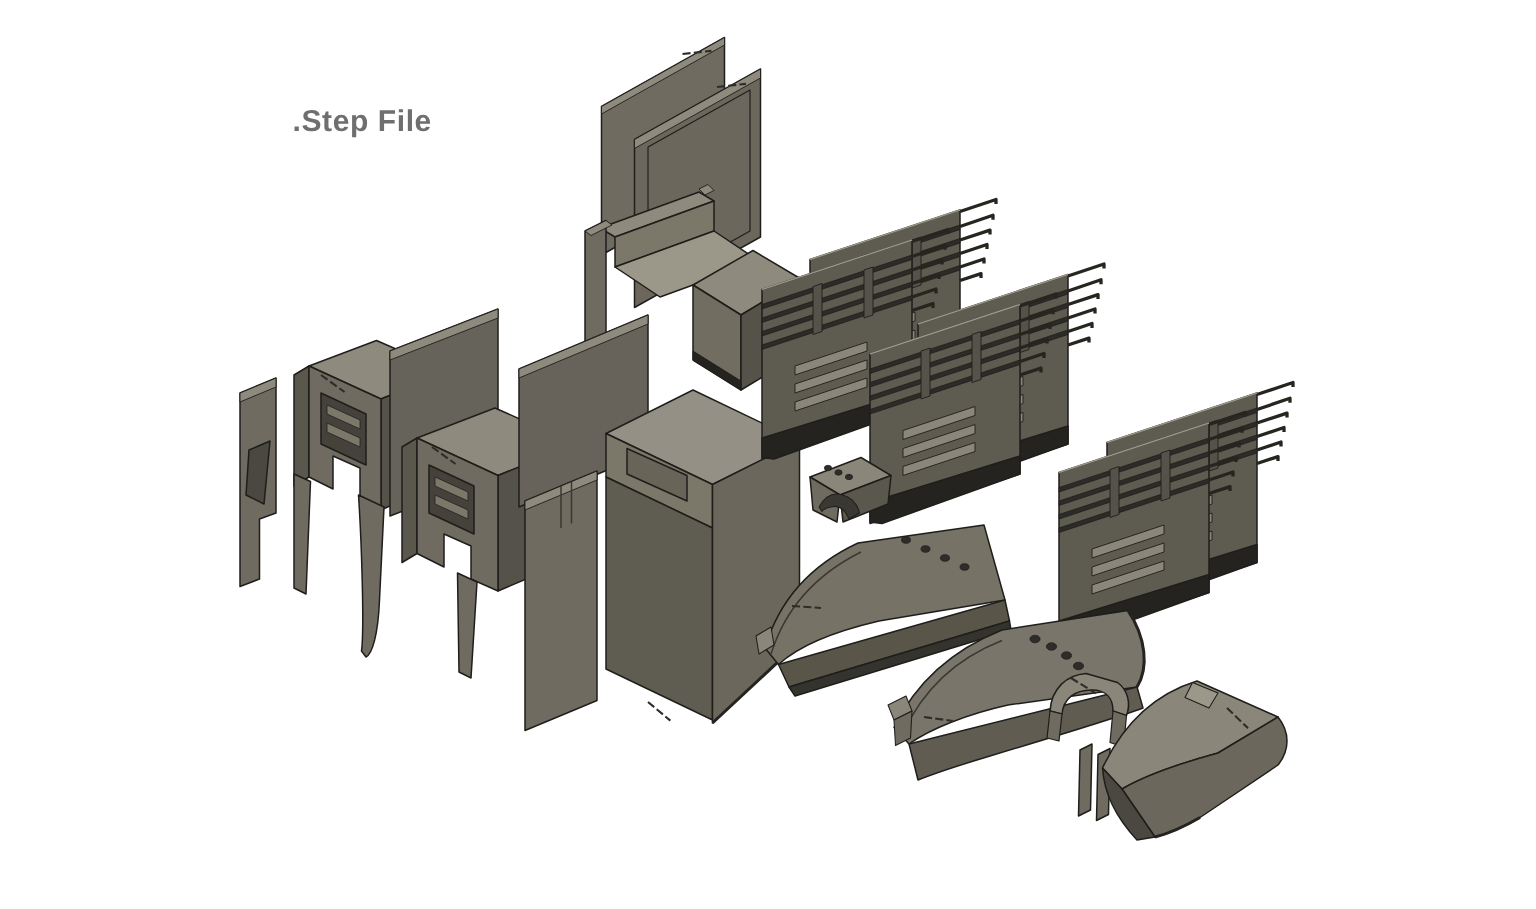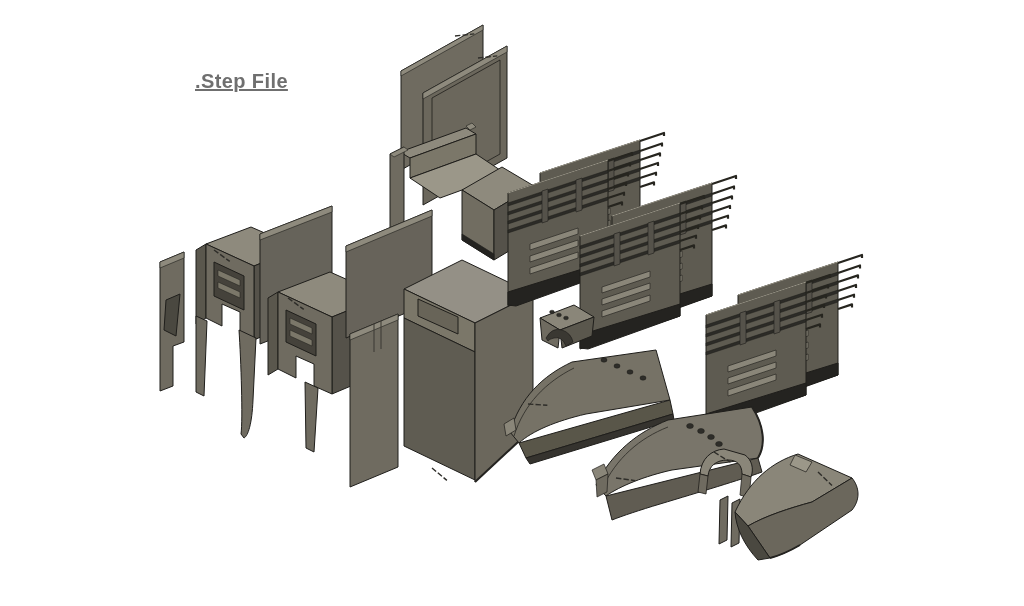--- a/index.html
+++ b/index.html
@@ -1,19 +1,19 @@
 <!DOCTYPE html>
 <html><head>
 <meta charset="utf-8">
 <style>
   html,body{margin:0;padding:0;background:#ffffff;}
   .canvas{position:relative;width:1024px;height:606px;background:#ffffff;overflow:hidden;
           font-family:"Liberation Sans",sans-serif;}
   .file-label{position:absolute;left:195px;top:70px;font-size:20px;font-weight:bold;
-              color:#6f6f6f;letter-spacing:.4px;text-decoration:underline;}
+              color:#6f6f6f;letter-spacing:.4px;}
   svg{position:absolute;left:0;top:0;}
 </style>
 </head>
 <body>
 
 <div class="canvas">
 
   <div class="file-label">.Step File</div>
 
   <svg width="1024" height="606" viewBox="0 0 1024 606">

